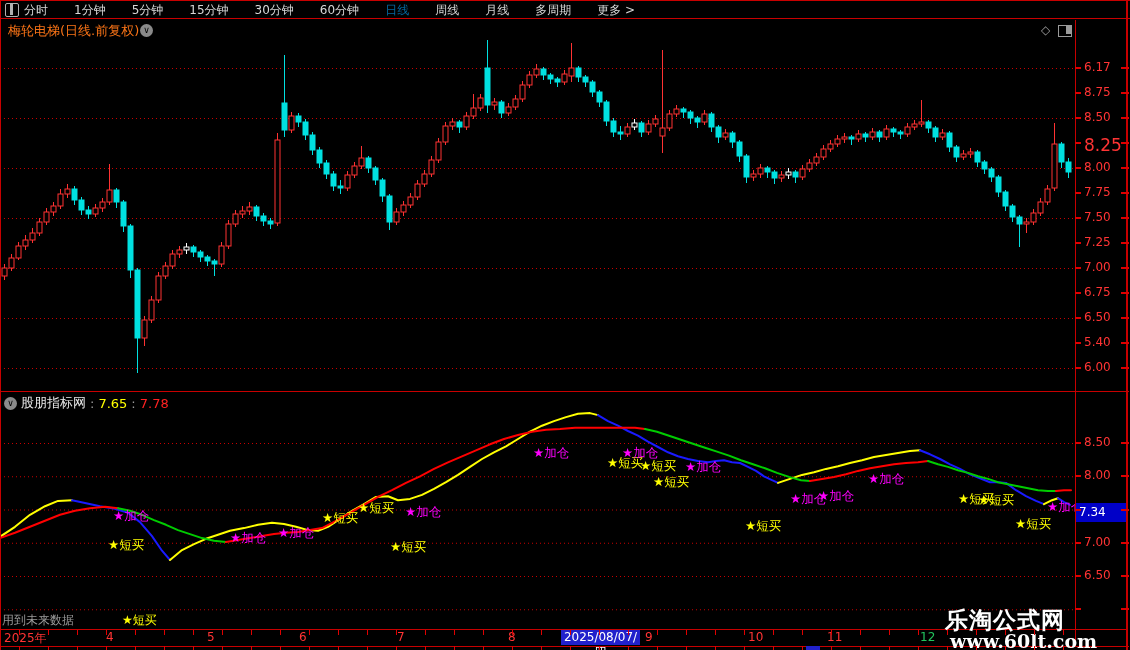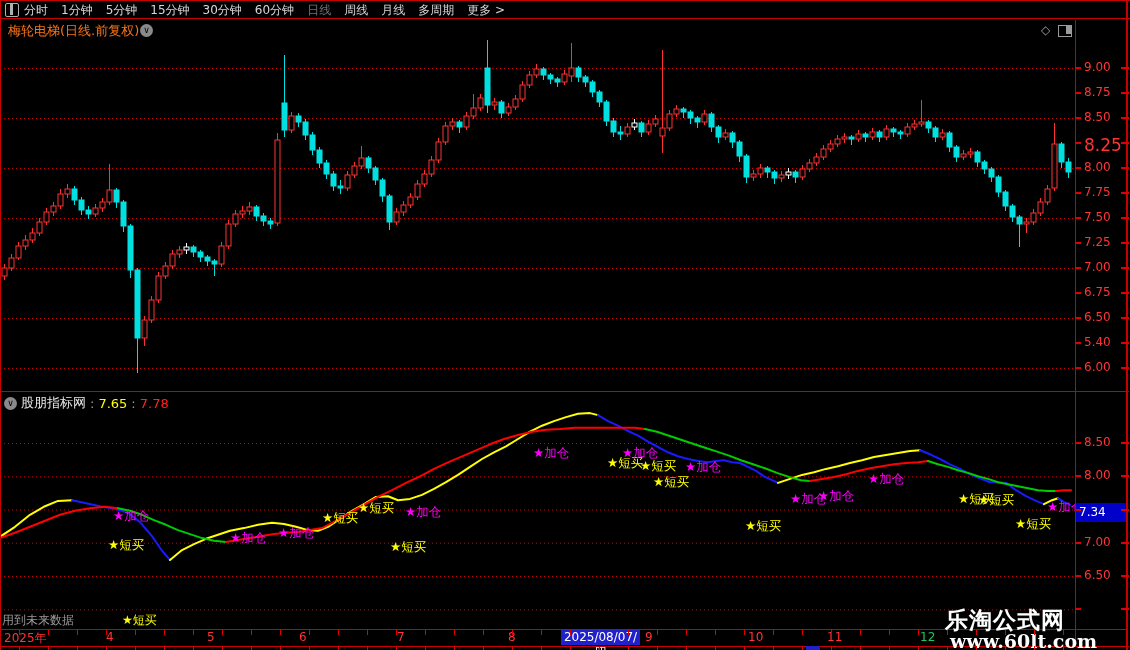--- a/index.html
+++ b/index.html
@@ -1,23 +1,23 @@
 <!DOCTYPE html>
 <html><head>
 <meta charset="utf-8">
 <style>
   html,body{margin:0;padding:0;background:#000;}
   #screen{position:relative;width:1130px;height:650px;background:#000;overflow:hidden;
           font-family:"DejaVu Sans","Liberation Sans",sans-serif;}
   .abs{position:absolute;}
   
   #toolbar{left:0;top:0;width:1130px;height:19px;border-top:1px solid #c80000;border-bottom:1px solid #c80000;box-sizing:border-box;}
-  #tb-left{left:24px;top:2px;display:flex;gap:13px;font-size:12px;color:#d8d8d8;white-space:nowrap;}
+  #tb-left{left:24px;top:2px;display:flex;gap:26px;font-size:12px;color:#d8d8d8;white-space:nowrap;}
   #tb-left .tbi{cursor:pointer;}
-  #tb-left .active{color:#737373;}
+  #tb-left .active{color:#0369a1;}
   #tb-right{right:6px;top:0px;display:flex;height:19px;font-size:12px;color:#d8d8d8;}
   #tb-right .tbb{border-left:1px solid #c80000;padding:2px 8px 0 8px;cursor:pointer;white-space:nowrap;}
   #tb-icon{left:5px;top:3px;width:12px;height:12px;border:1px solid #b0b0b0;border-radius:2px;}
   #tb-icon::after{content:"";position:absolute;left:4px;top:0;width:3px;height:11px;background:#b0b0b0;}
   
   .title-text{color:#f97316;font-size:13px;}
   .circ-chev{width:13px;height:13px;border-radius:50%;background:#8a8a8a;color:#000;font-size:9px;line-height:12px;text-align:center;}
   .diamond{color:#9a9a9a;font-size:12px;}
   .wicon{width:12px;height:10px;border:1px solid #9a9a9a;}
   .wicon::after{content:"";position:absolute;right:0;top:0;width:5px;height:8px;background:#9a9a9a;}
@@ -455,21 +455,21 @@
   <div class="abs" id="future-note">用到未来数据</div>
   <div class="abs" id="bot-signal">★短买</div>
   <div class="redline" style="left:0;top:629px;width:1126px;height:1px;"></div>
   <div class="abs" id="year-label">2025年</div>
   <div class="abs" id="date-box">2025/08/07/四</div>
   <div class="redline" style="left:0;top:646px;width:1129px;height:1px;"></div>
   <div class="abs" style="left:806px;top:646px;width:14px;height:4px;background:#2121cc;"></div>
 
   <div class="abs" id="wm1">乐淘公式网</div>
   <div class="abs" id="wm2">www.60lt.com</div>
-<div class="abs" style="left: 1084px; top: 60px; color: rgb(255, 52, 52); font-size: 12px;">9.00</div>
+<div class="abs" style="left: 1084px; top: 60px; color: rgb(255, 52, 52); font-size: 12px;">6.17</div>
     <div class="abs" style="left: 1075px; top: 67px; width: 6px; height: 2px; background: rgb(224, 0, 0);"></div>
     <div class="abs" style="left: 1121px; top: 67px; width: 8px; height: 2px; background: rgb(224, 0, 0);"></div>
     <div class="abs" style="left: 1084px; top: 85px; color: rgb(255, 52, 52); font-size: 12px;">8.75</div>
     <div class="abs" style="left: 1075px; top: 92px; width: 6px; height: 2px; background: rgb(224, 0, 0);"></div>
     <div class="abs" style="left: 1121px; top: 92px; width: 8px; height: 2px; background: rgb(224, 0, 0);"></div>
     <div class="abs" style="left: 1084px; top: 110px; color: rgb(255, 52, 52); font-size: 12px;">8.50</div>
     <div class="abs" style="left: 1075px; top: 117px; width: 6px; height: 2px; background: rgb(224, 0, 0);"></div>
     <div class="abs" style="left: 1121px; top: 117px; width: 8px; height: 2px; background: rgb(224, 0, 0);"></div>
     <div class="abs" style="left: 1084px; top: 135px; color: rgb(255, 52, 52); font-size: 17px;">8.25</div>
     <div class="abs" style="left: 1075px; top: 142px; width: 6px; height: 2px; background: rgb(224, 0, 0);"></div>

